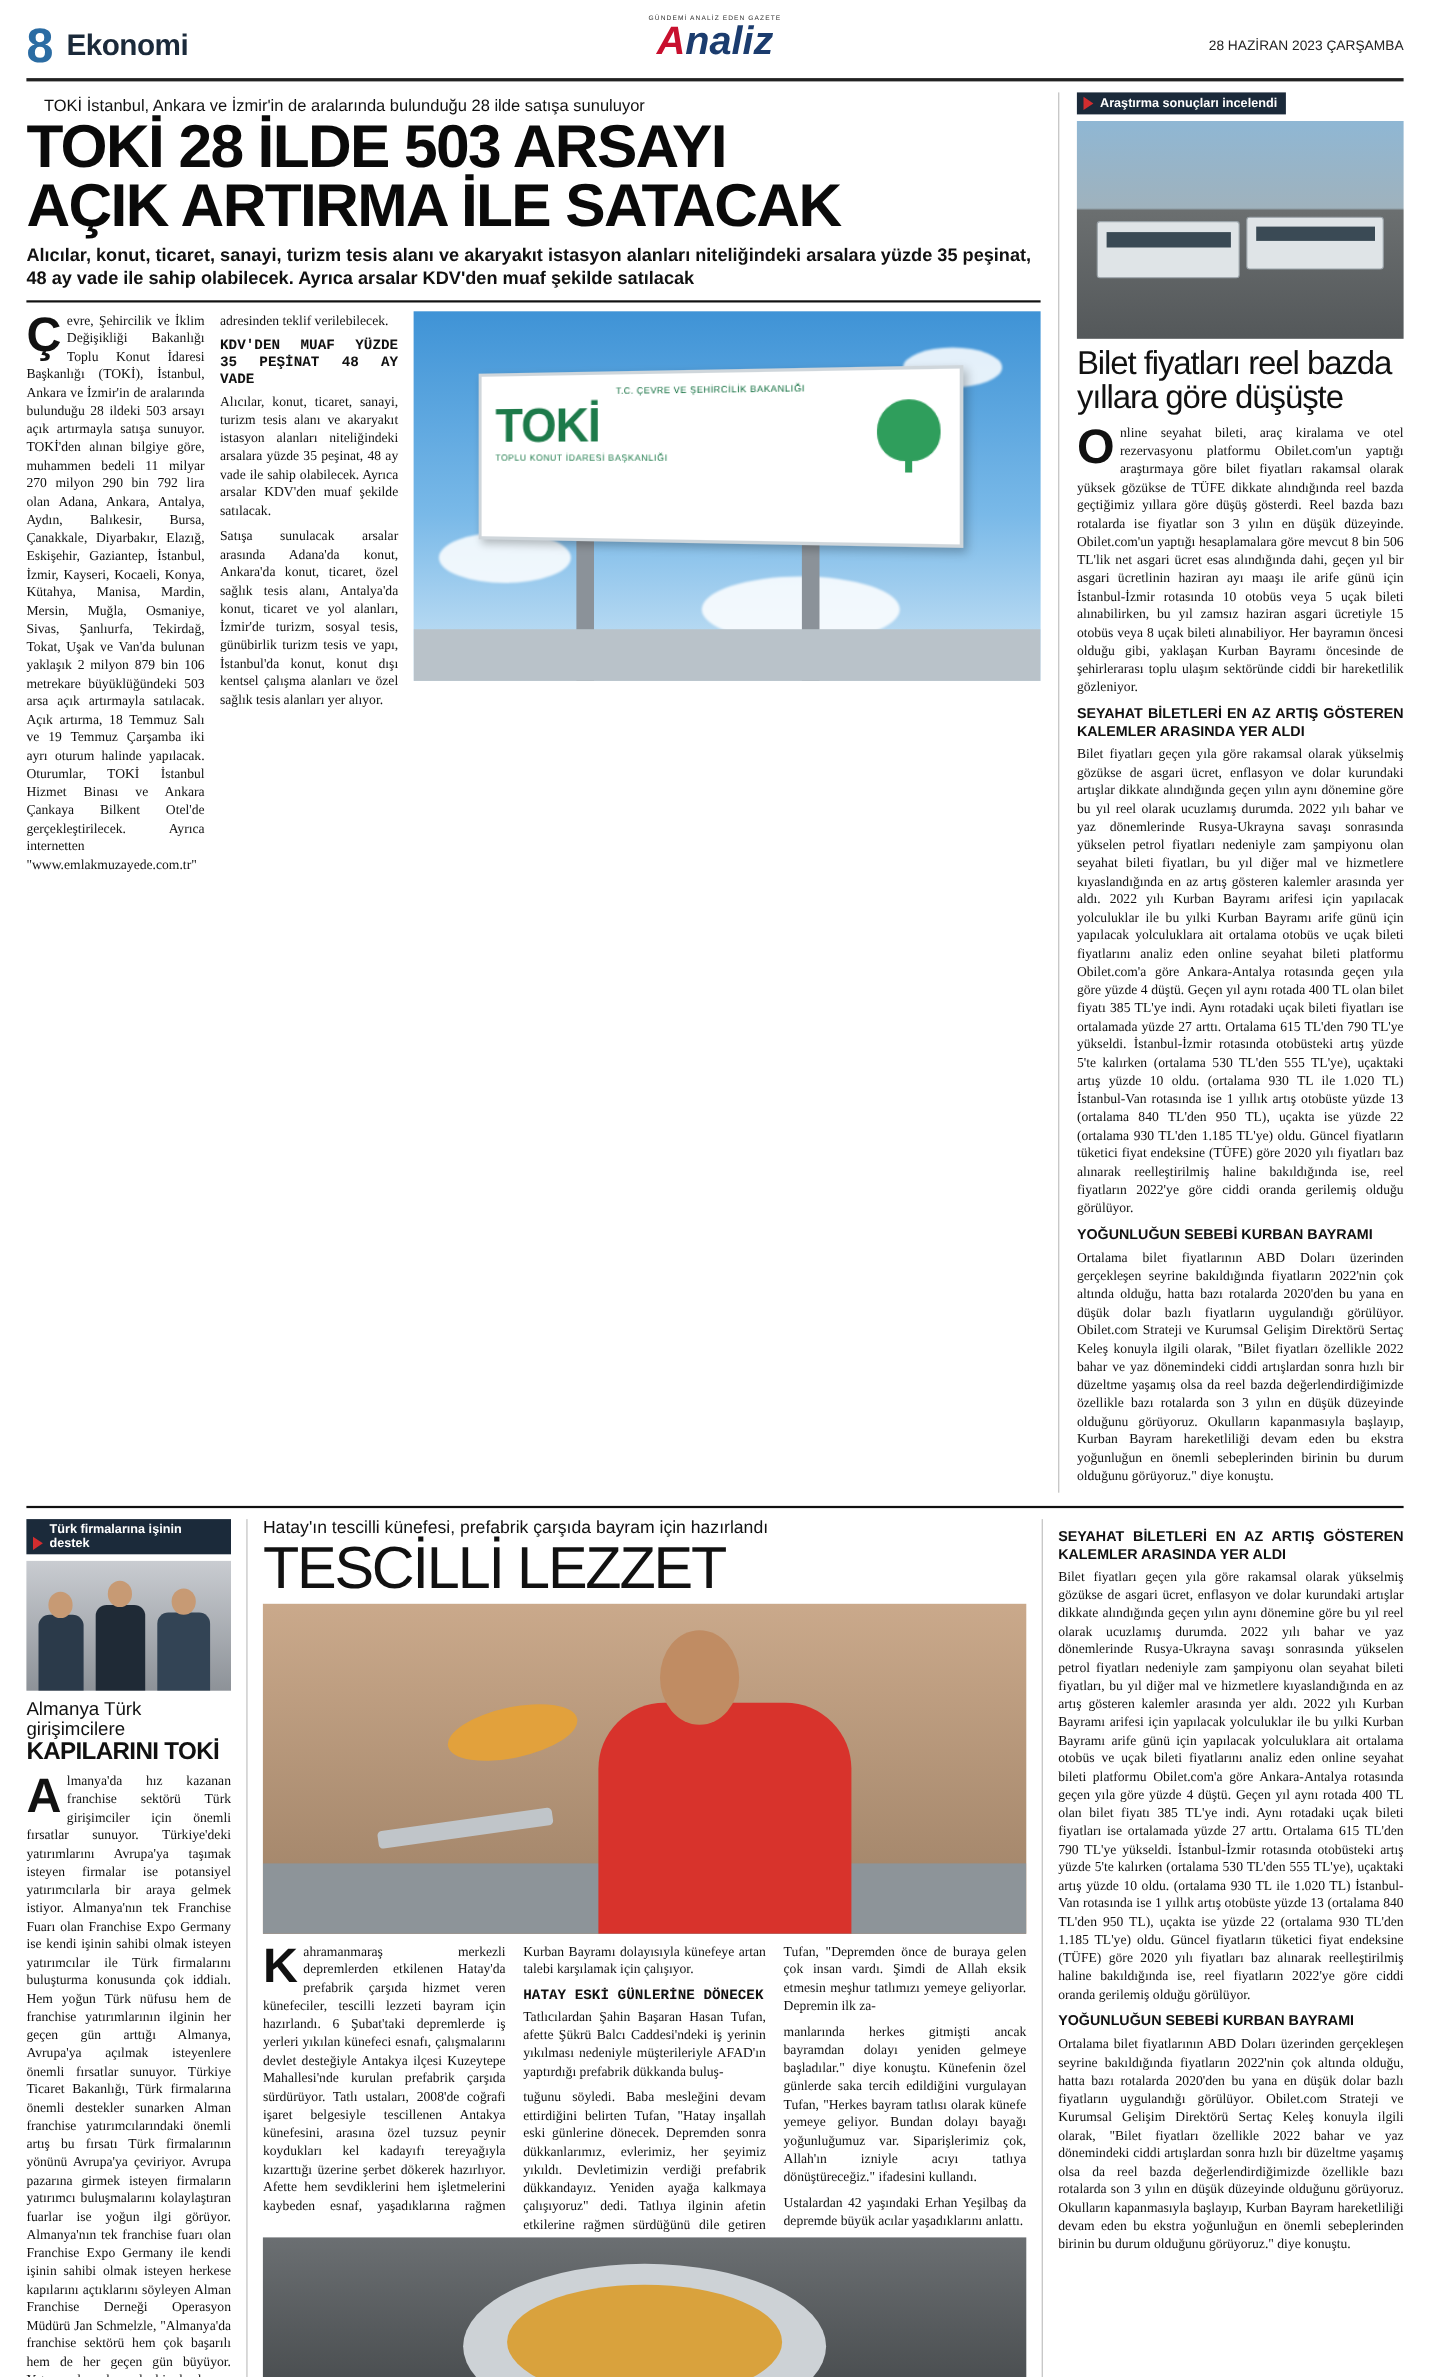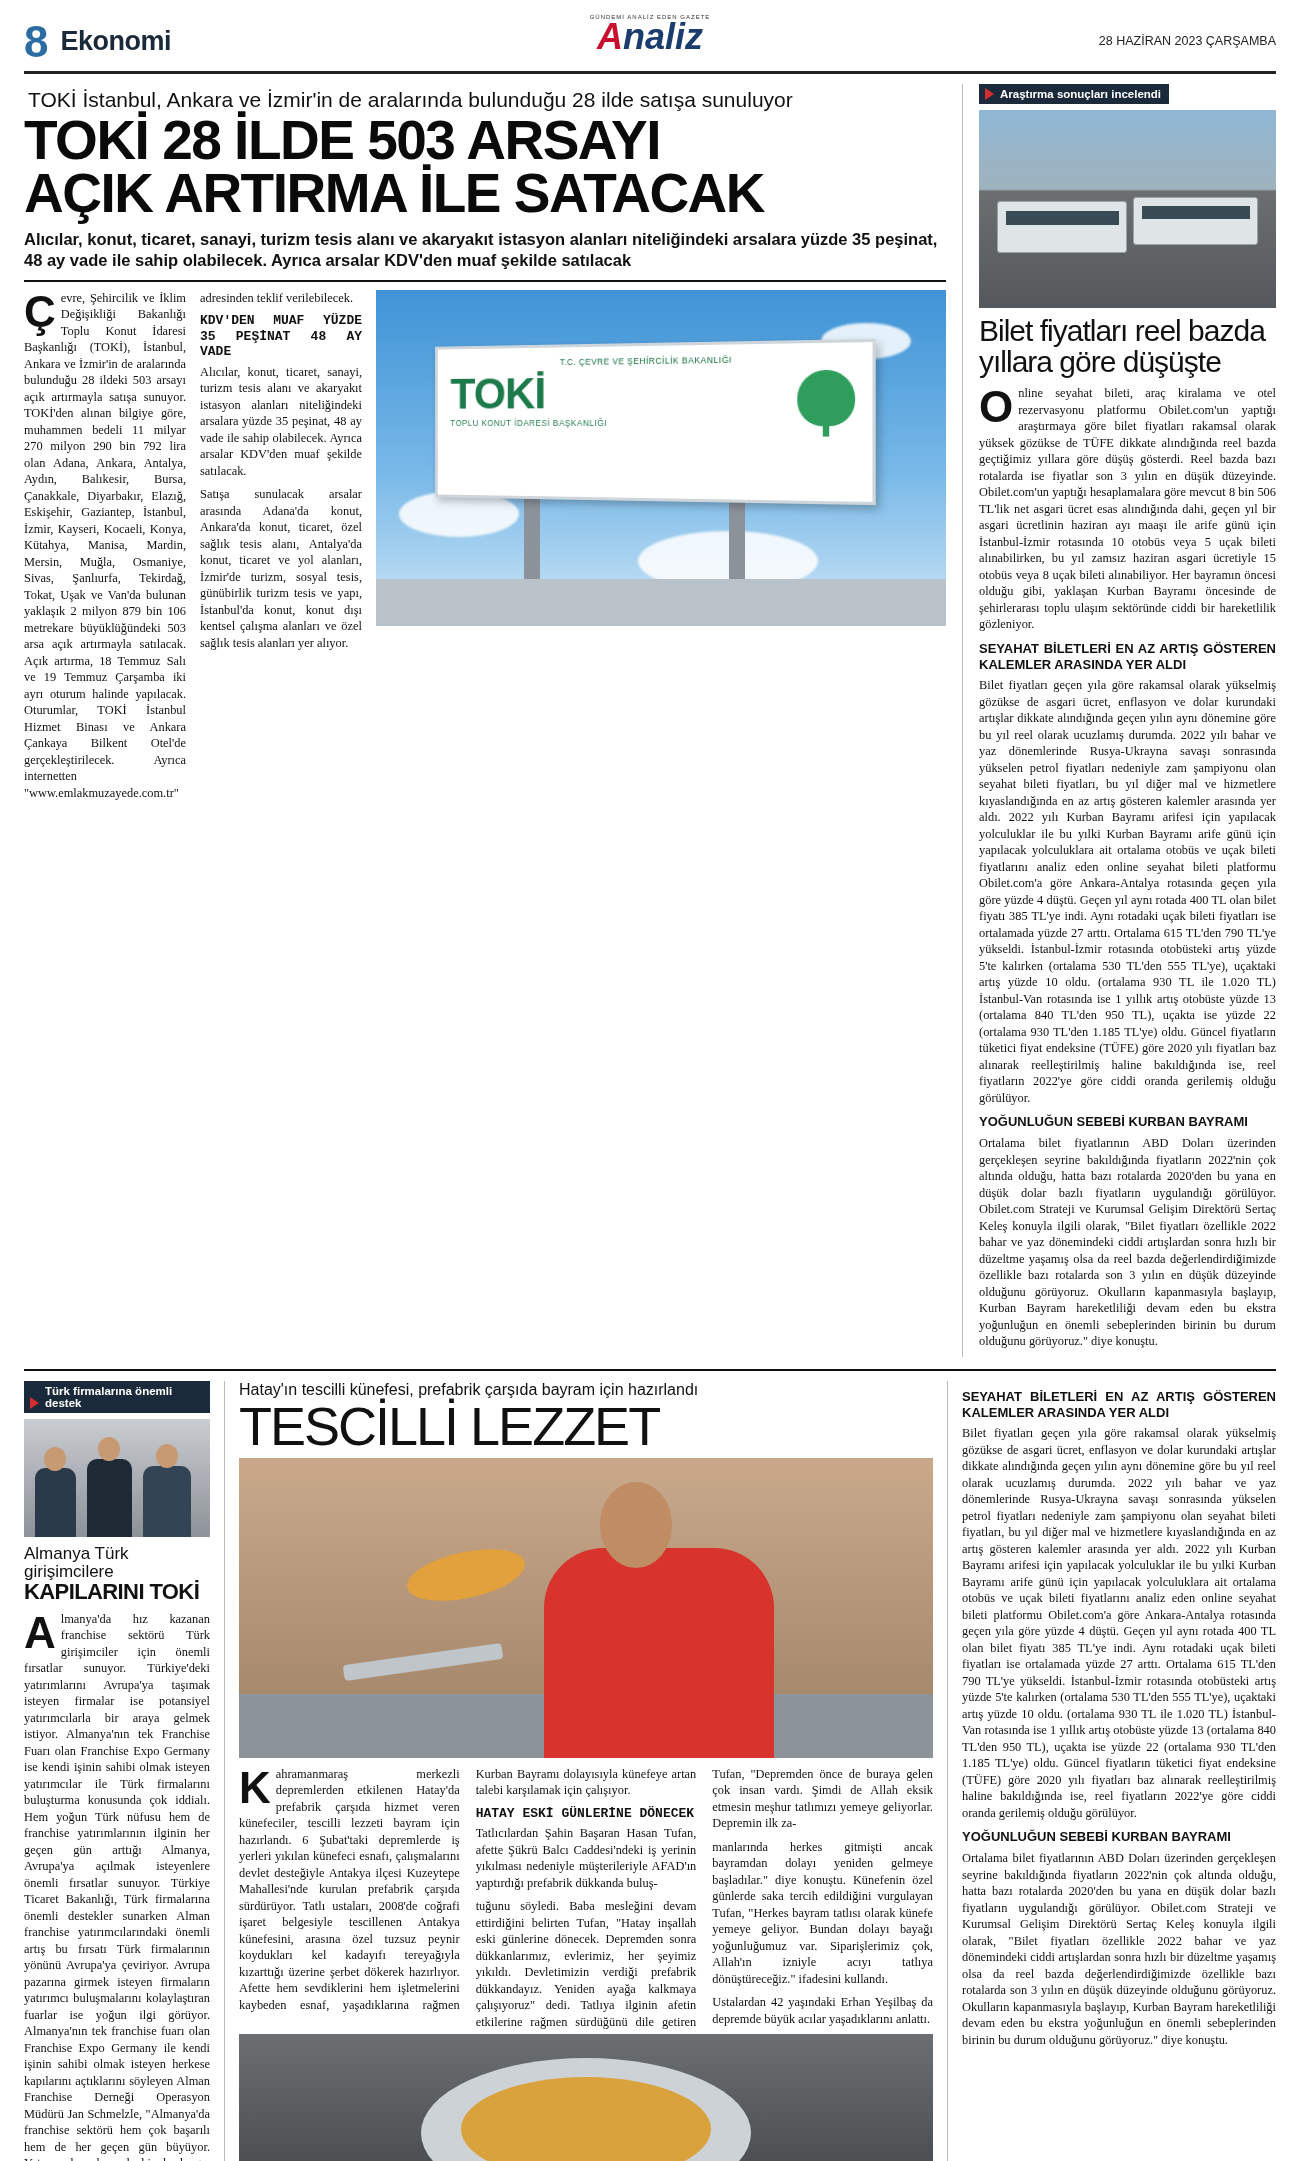--- a/index.html
+++ b/index.html
@@ -75,23 +75,23 @@
     color: #222;
   }
 
   
   .top-area { display: flex; gap: 0; margin-top: 10px; }
   .top-left { width: 938px; padding-right: 16px; }
   .top-right { width: 314px; border-left: 1px solid #bbb; padding-left: 16px; }
 
   .kicker {
     font-family: "Liberation Sans", sans-serif;
-    font-size: 21px;
+    font-size: 15px;
     color: #111;
-    margin: 4px 0 2px 4px;
+    margin: 4px 0 2px 16px;
   }
   h1.headline {
     font-family: "Liberation Sans", sans-serif;
     font-weight: bold;
     font-size: 55px;
     line-height: 0.97;
     letter-spacing: -1.5px;
     margin: 2px 0 8px 0;
     color: #0a0a0a;
   }
@@ -463,21 +463,21 @@
         <p>Ortalama bilet fiyatlarının ABD Doları üzerinden gerçekleşen seyrine bakıldığında fiyatların 2022'nin çok altında olduğu, hatta bazı rotalarda 2020'den bu yana en düşük dolar bazlı fiyatların uygulandığı görülüyor. Obilet.com Strateji ve Kurumsal Gelişim Direktörü Sertaç Keleş konuyla ilgili olarak, "Bilet fiyatları özellikle 2022 bahar ve yaz dönemindeki ciddi artışlardan sonra hızlı bir düzeltme yaşamış olsa da reel bazda değerlendirdiğimizde özellikle bazı rotalarda son 3 yılın en düşük düzeyinde olduğunu görüyoruz. Okulların kapanmasıyla başlayıp, Kurban Bayram hareketliliği devam eden bu ekstra yoğunluğun en önemli sebeplerinden birinin bu durum olduğunu görüyoruz." diye konuştu.</p>
       </div>
     </div>
   </div>
 
   <div class="mid-area">
 
     <div class="mid-left">
       <div class="rail-flag">
         <span class="tri"></span>
-        <span>Türk firmalarına önemli destek</span>
+        <span>Türk firmalarına işinin destek</span>
       </div>
       <div class="mid-photo">
         <div class="person" style="left:6%;width:22%;height:58%;"></div>
         <div class="head" style="left:11%;bottom:56%;width:22px;height:24px;"></div>
         <div class="person" style="left:34%;width:24%;height:66%;background:#1f2a36;"></div>
         <div class="head" style="left:40%;bottom:64%;width:22px;height:24px;"></div>
         <div class="person" style="left:64%;width:26%;height:60%;background:#334455;"></div>
         <div class="head" style="left:71%;bottom:58%;width:22px;height:24px;"></div>
       </div>
       <h3 class="mid-title-small">Almanya Türk girişimcilere</h3>

